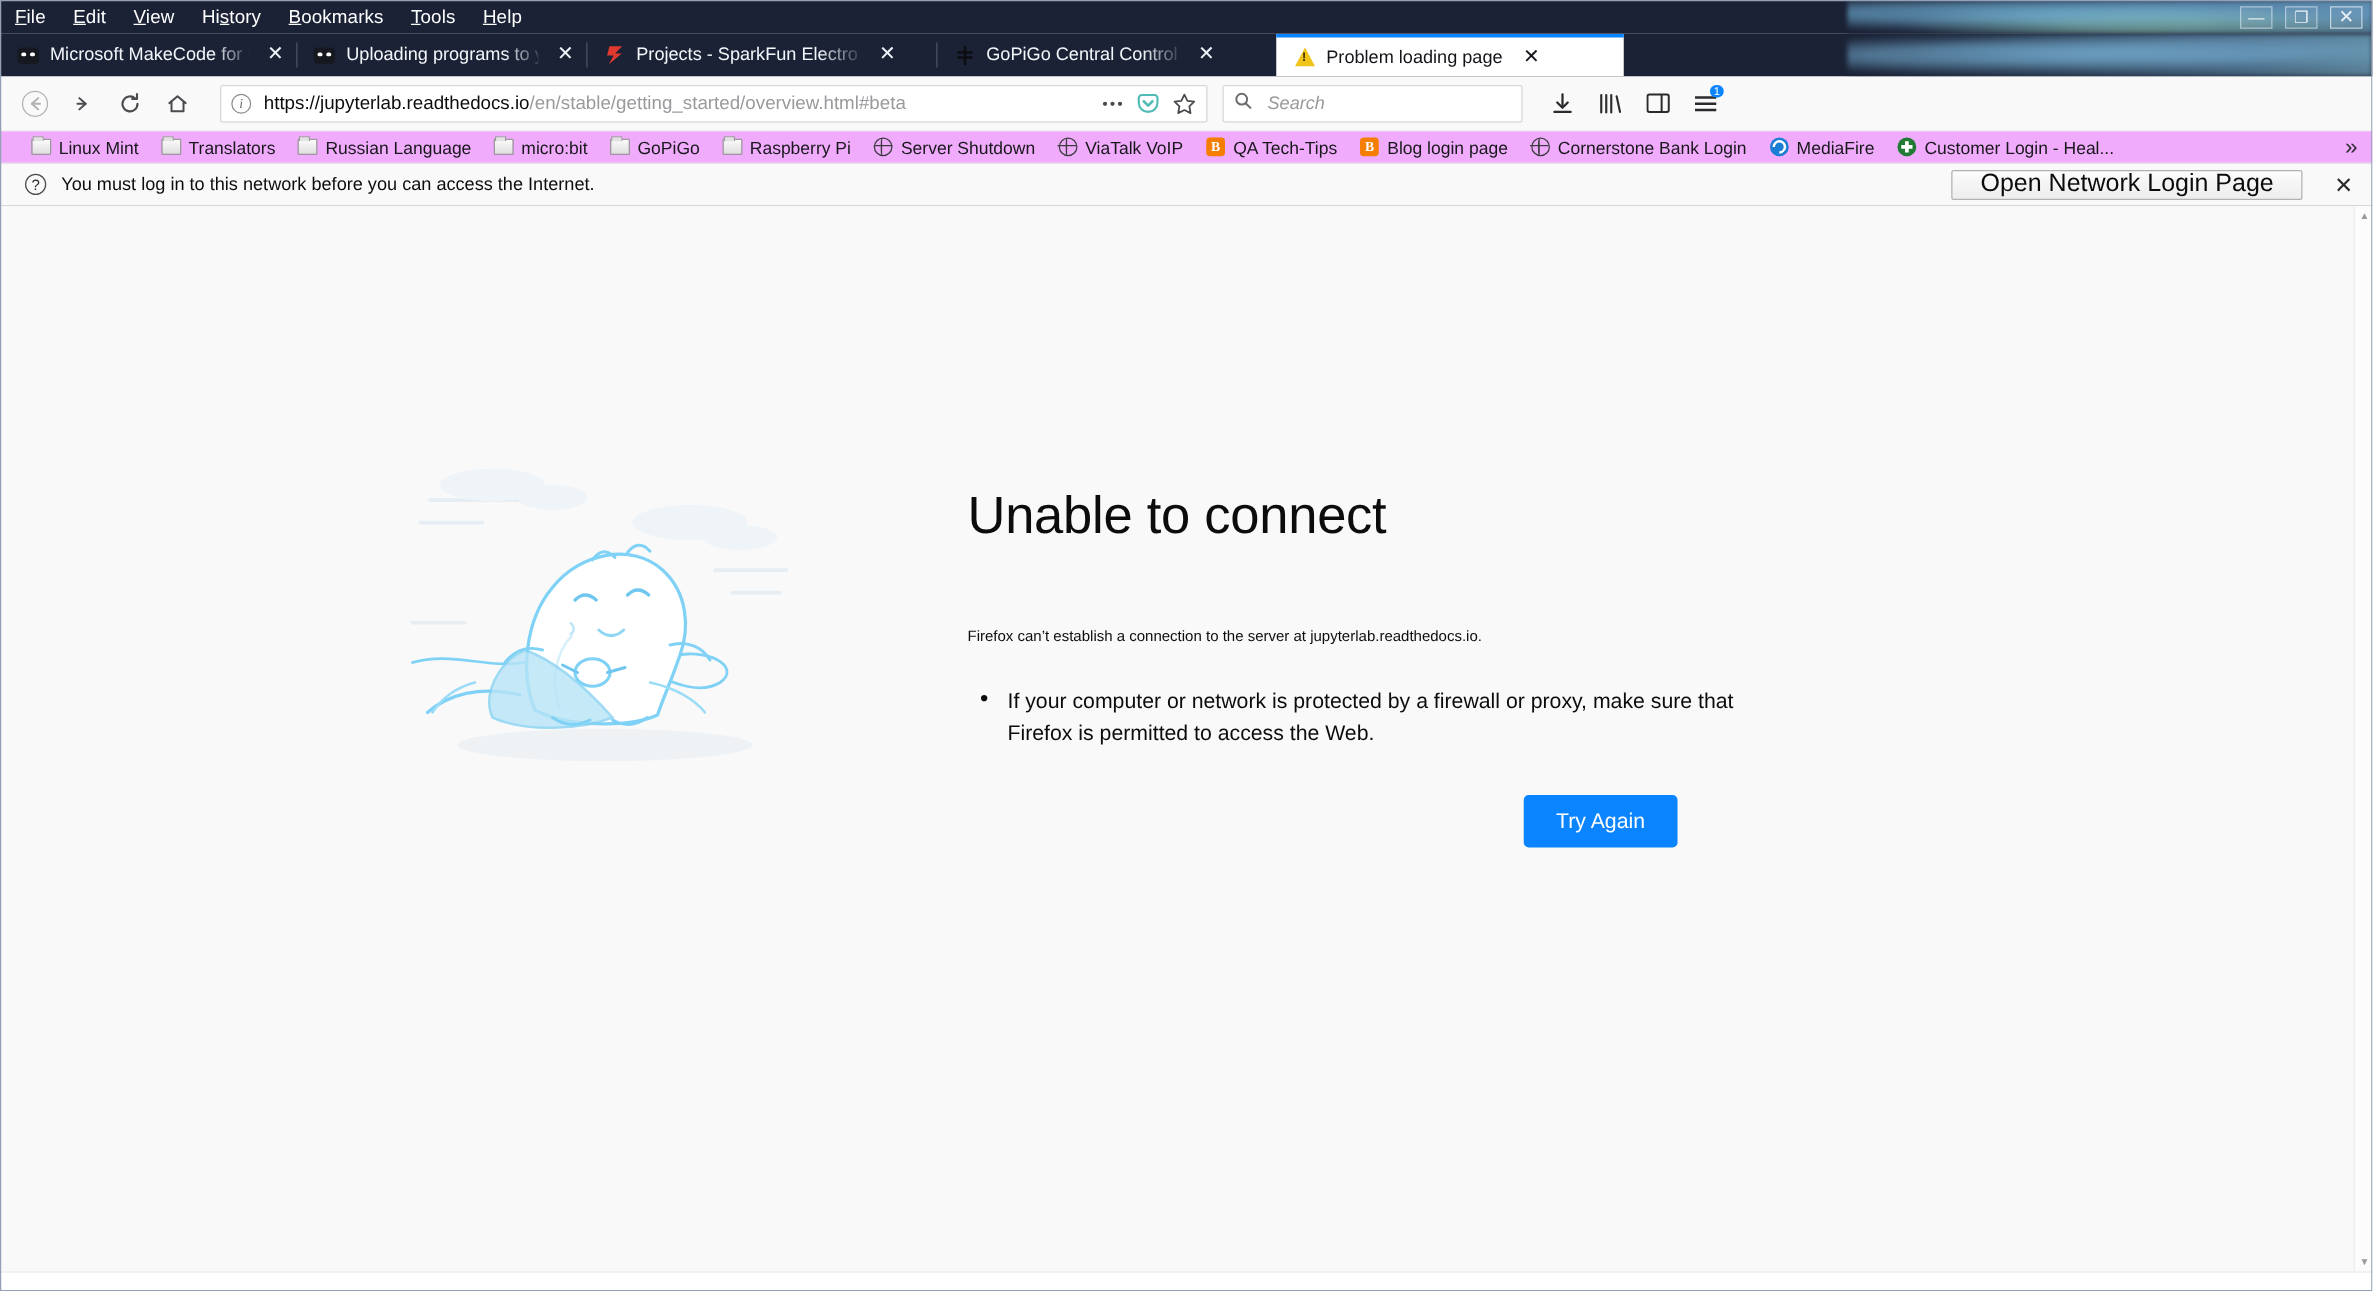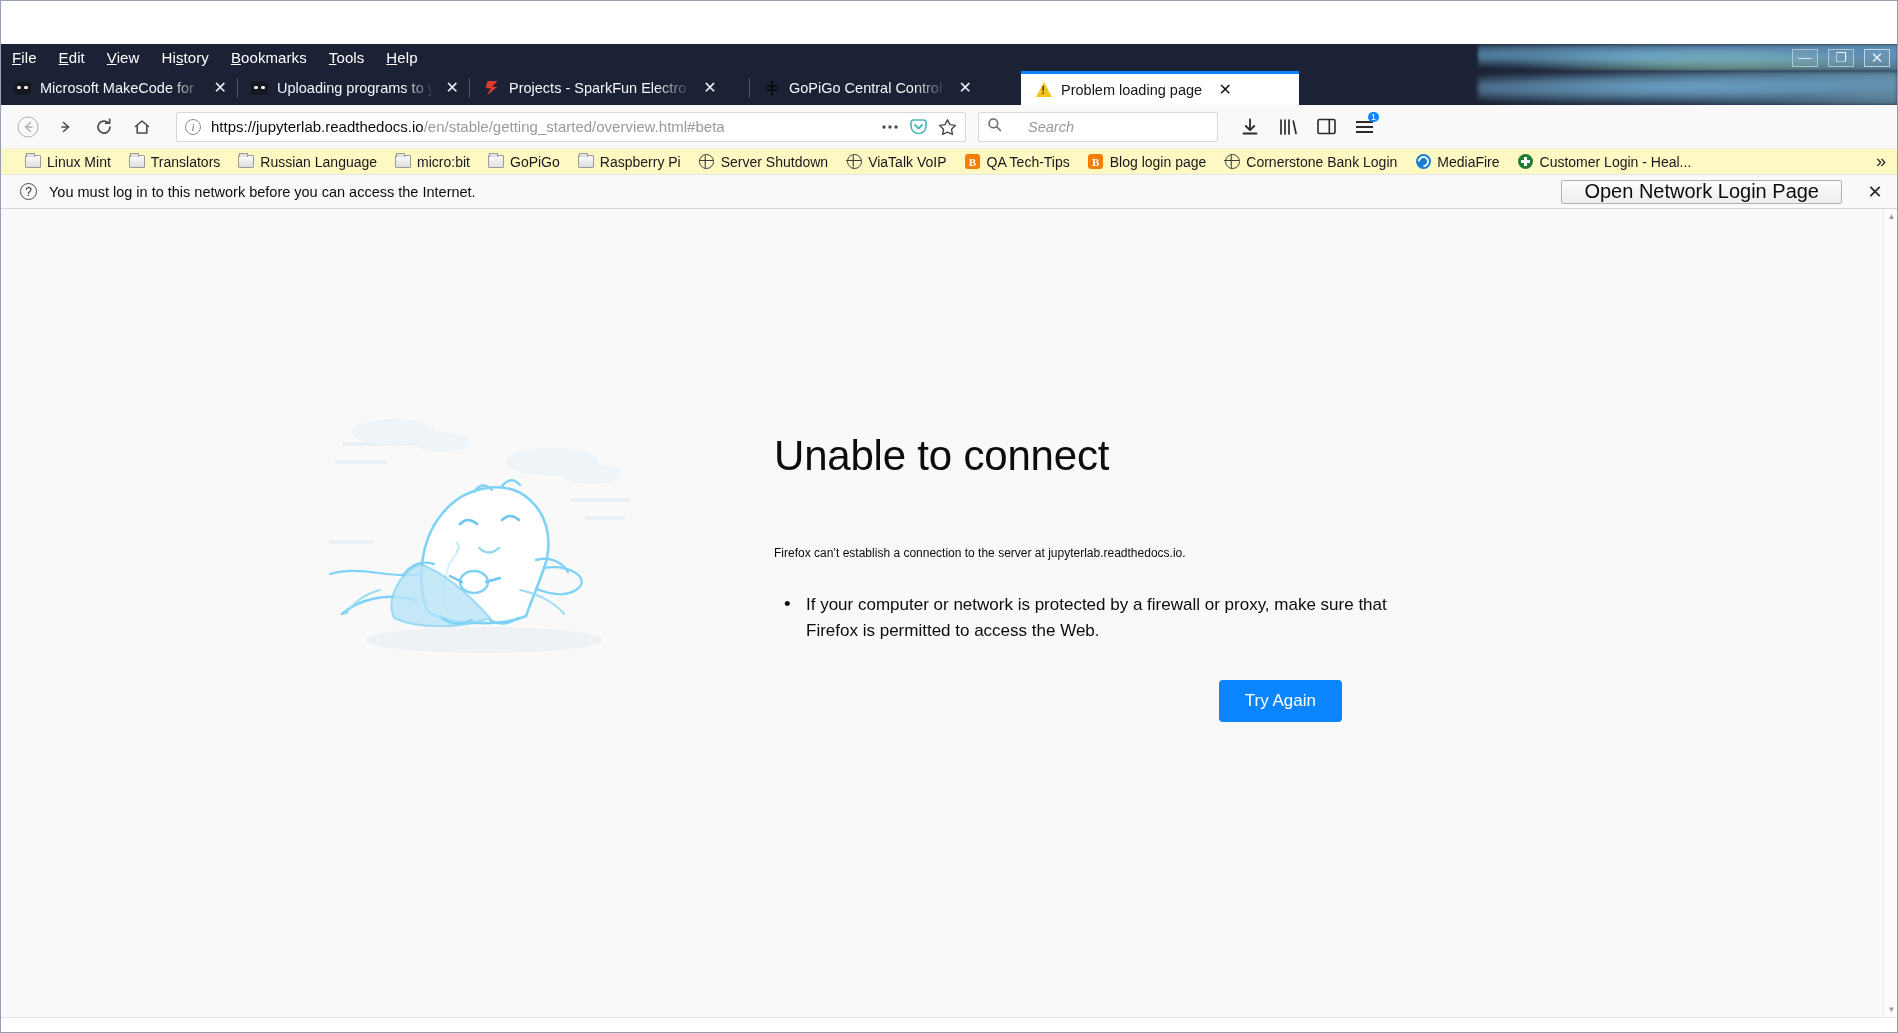--- a/index.html
+++ b/index.html
@@ -19,21 +19,20 @@
 
   
   .titlebar {
     height: 27px;
     background: #1b2236;
     display: flex;
     align-items: center;
     position: relative;
     flex: none;
     overflow: hidden;
-    margin-top: 44px;
   }
   .titlebar .bg-blur {
     position: absolute; right: 0; top: 0; bottom: 0; width: 420px;
     background:
       radial-gradient(ellipse at 20% 40%, rgba(120,190,230,.55) 0 18%, rgba(0,0,0,0) 60%),
       radial-gradient(ellipse at 55% 70%, rgba(150,210,180,.45) 0 16%, rgba(0,0,0,0) 58%),
       radial-gradient(ellipse at 80% 35%, rgba(110,170,220,.5) 0 20%, rgba(0,0,0,0) 62%),
       linear-gradient(90deg, #1b2236 0%, #2b3c52 30%, #3d5a72 70%, #53798f 100%);
     filter: blur(1.5px);
   }
@@ -213,21 +212,21 @@
   }
   .url-text b { color: #0c0c0d; font-weight: normal; }
   .url-icons { display: flex; align-items: center; gap: 10px; flex: none; padding-left: 8px; }
   .url-ic { color: #4a4a4f; display: flex; align-items: center; justify-content: center; }
 
   .searchbar {
     width: 240px; height: 30px; flex: none;
     background: #ffffff;
     border: 1px solid #d7d7db;
     border-radius: 2px;
-    display: flex; align-items: center; padding: 0 8px; gap: 26px;
+    display: flex; align-items: center; padding: 0 8px; gap: 12px;
   }
   .searchbar .sicon { color: #6b6b70; }
   .searchbar .splaceholder { font-size: 14.5px; color: #9a9a9e; font-style: italic; }
 
   .toolicons { display: flex; align-items: center; gap: 6px; margin-left: 14px; flex: none; }
   .toolicon {
     width: 32px; height: 32px;
     display: flex; align-items: center; justify-content: center;
     color: #2b2b2e; position: relative;
   }
@@ -236,21 +235,21 @@
     background: #0a84ff; color: #fff;
     font-size: 9px; line-height: 10px;
     border-radius: 6px; padding: 0 3px;
   }
   .hamburger { display: flex; flex-direction: column; gap: 3px; }
   .hamburger i { display: block; width: 17px; height: 2px; background: #2b2b2e; }
 
   
   .bookmarks {
     height: 26px;
-    background: #fef9c3;
+    background: #f0abfc;
     display: flex; align-items: center;
     padding: 0 8px 0 16px;
     gap: 0;
     flex: none;
     border-bottom: 1px solid #e6e6e8;
     position: relative;
     overflow: hidden;
   }
   .bm {
     display: flex; align-items: center; gap: 6px;

